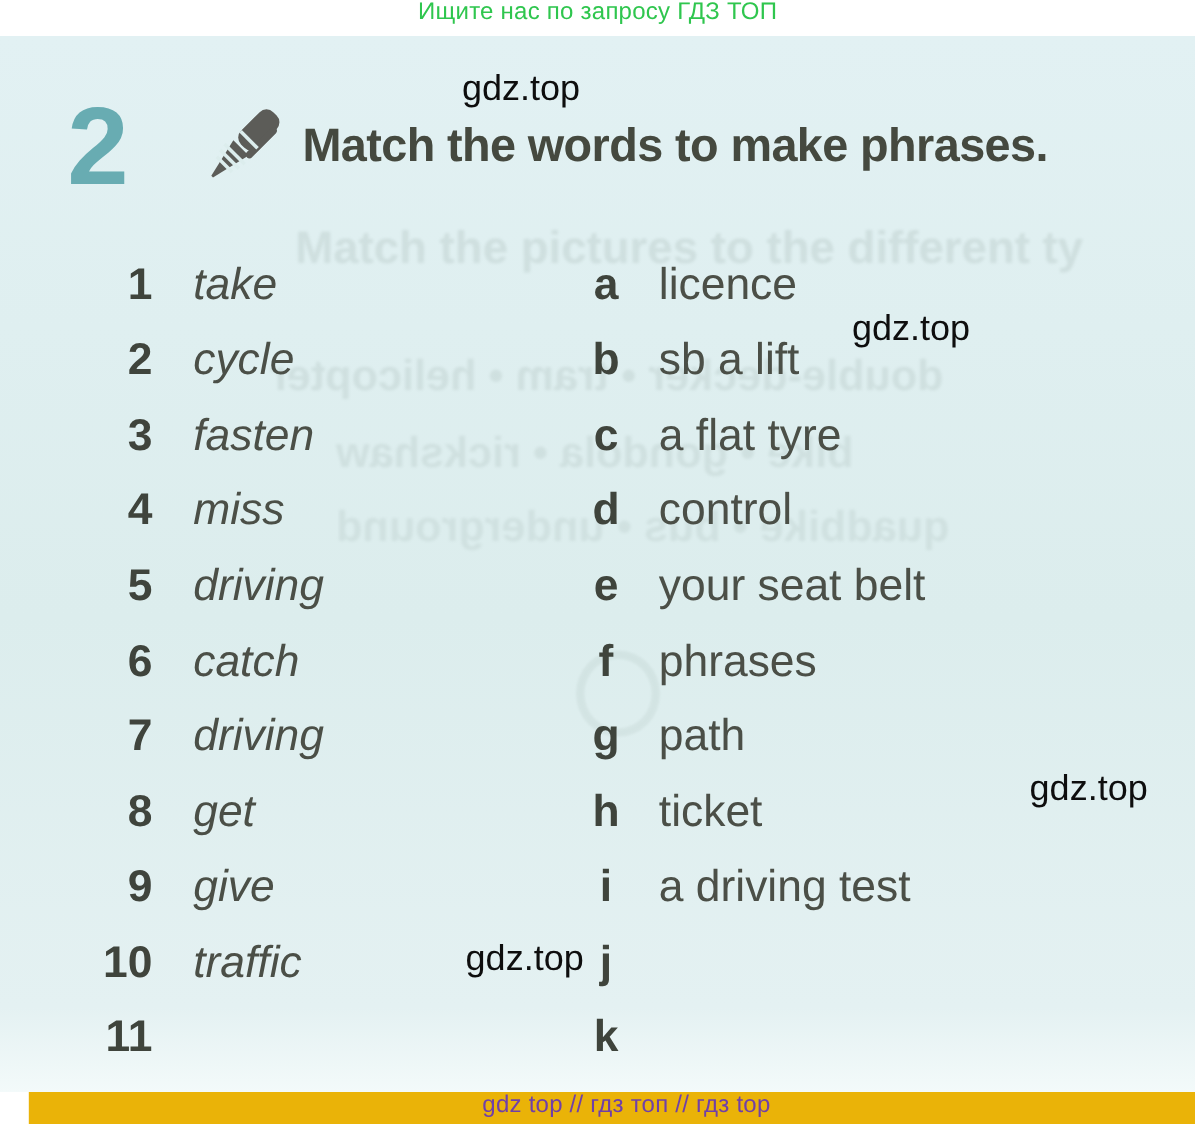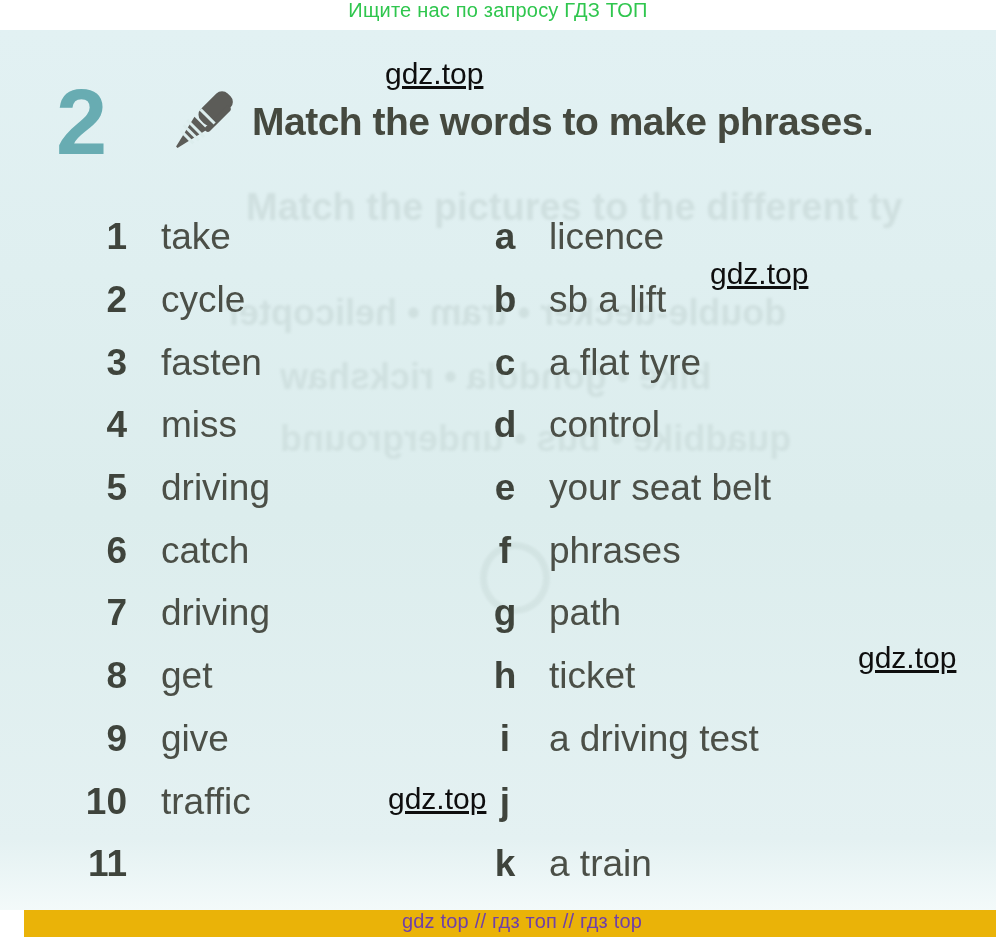--- a/index.html
+++ b/index.html
@@ -23,21 +23,21 @@
   }
 
   
   .scan {
     position: absolute; left: 0; top: 30px; width: 996px; height: 880px;
     background: linear-gradient(180deg, #e2f1f3 0%, #dceded 55%, #e4f1f2 92%, #f3fafa 100%);
     overflow: hidden;
   }
 
   .watermark {
-    position: absolute; color: #0e0e0e; font-size: 30px; white-space: nowrap; text-decoration: underline;
+    position: absolute; color: #0e0e0e; font-size: 30px; white-space: nowrap;
   }
   .wm1 { left: 385px; top: 27px; }
   .wm2 { left: 710px; top: 227px; }
   .wm3 { left: 858px; top: 611px; }
   .wm4 { left: 388px; top: 752px; }
 
   .exercise-number {
     position: absolute; left: 56px; top: 46px;
     color: #68acb2; font-size: 92px; font-weight: bold; line-height: 1;
   }
@@ -67,21 +67,21 @@
   
   .list { position: absolute; top: 176px; }
   .left-list  { left: 71px; }
   .right-list { left: 487px; }
   .row { height: 62.7px; display: flex; align-items: center; }
   .num {
     width: 56px; text-align: right;
     color: #3f443c; font-size: 37px; font-weight: bold;
   }
   .word {
-    margin-left: 34px; color: #4b4f47; font-size: 37px; white-space: nowrap;
+    margin-left: 34px; color: #4b4f47; font-size: 37px; white-space: nowrap; font-style: italic;
   }
   .letter {
     width: 36px; text-align: center;
     color: #3f443c; font-size: 37px; font-weight: bold;
   }
   .phrase {
     margin-left: 26px; color: #4b4f47; font-size: 37px; white-space: nowrap;
   }
 
   
@@ -213,21 +213,20 @@
         </div>
       <div class="row">
           <span class="letter">i</span>
           <span class="phrase">a driving test</span>
         </div>
       <div class="row">
           <span class="letter">j</span>
         </div>
       <div class="row">
           <span class="letter">k</span>
-          <span class="phrase">a train</span>
         </div>
     </div>
 
   </div>
 
   <div class="footer-strip">
     <span class="tags">gdz top  //  гдз топ  //  гдз top</span>
   </div>
 
 </div>

